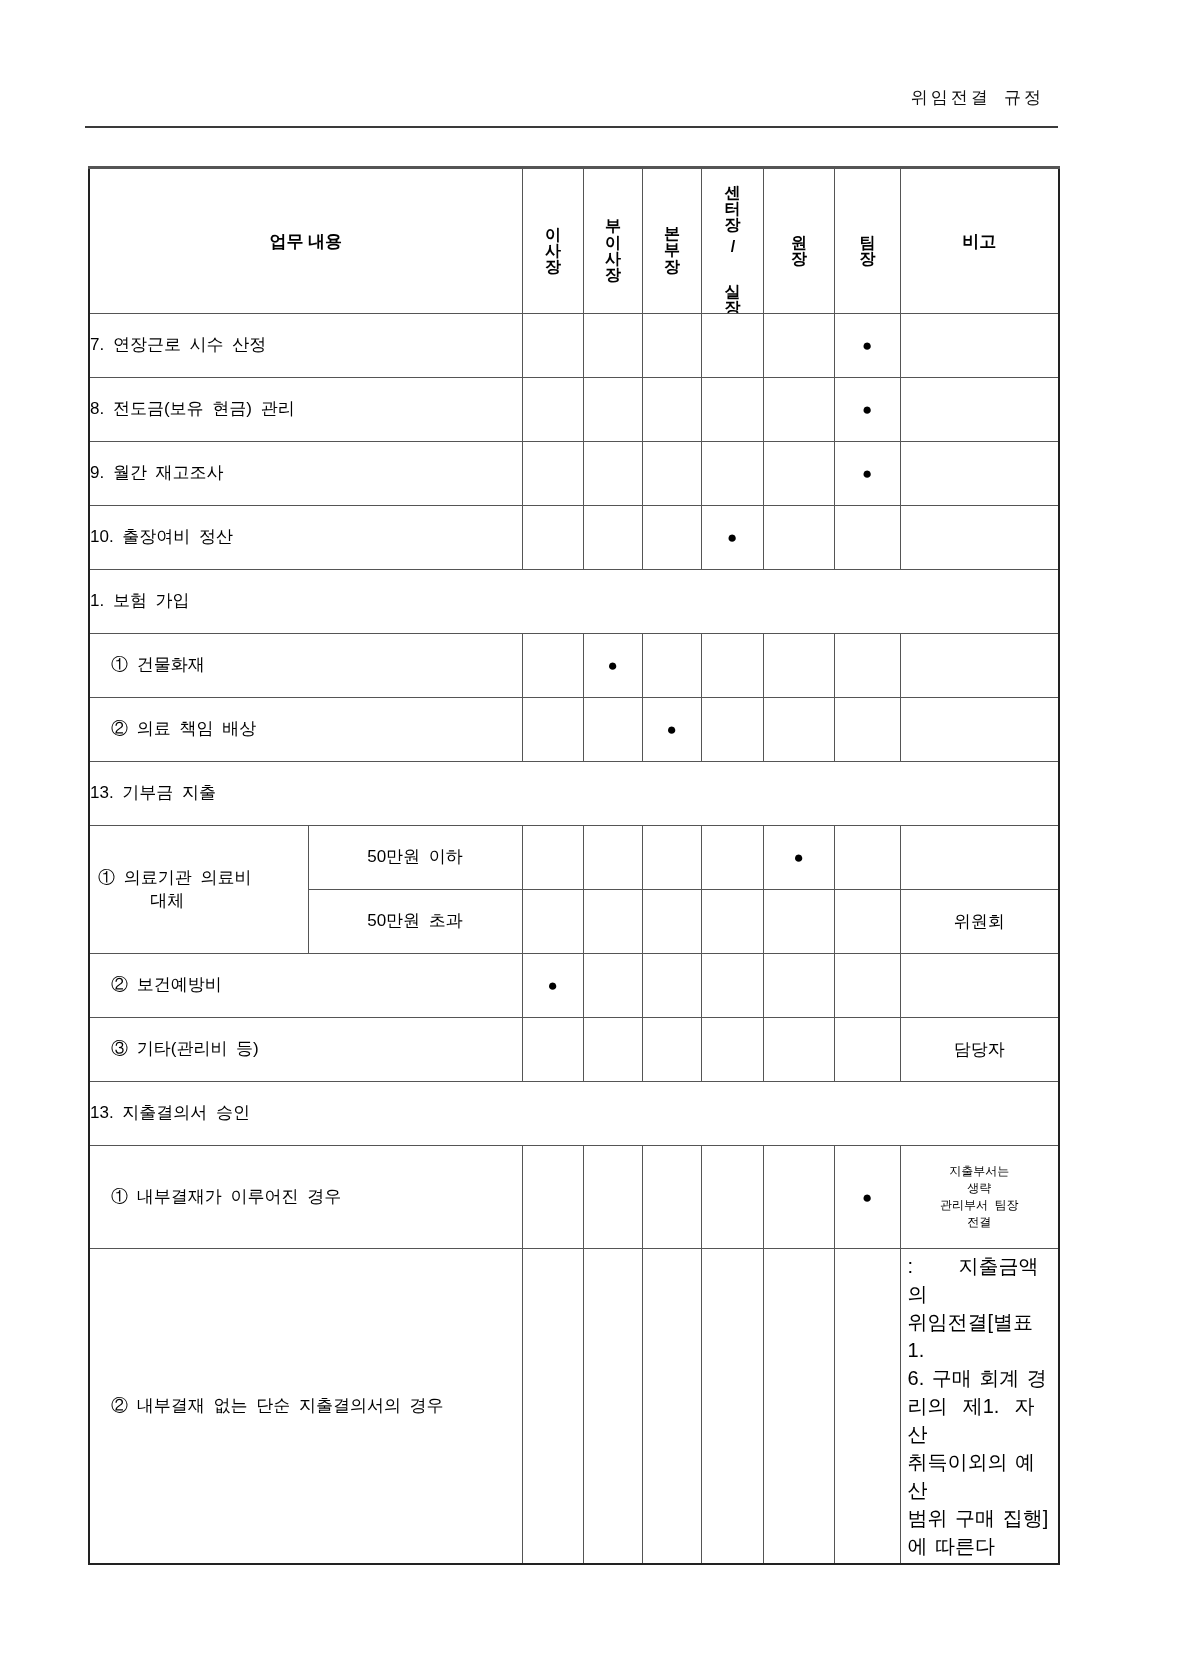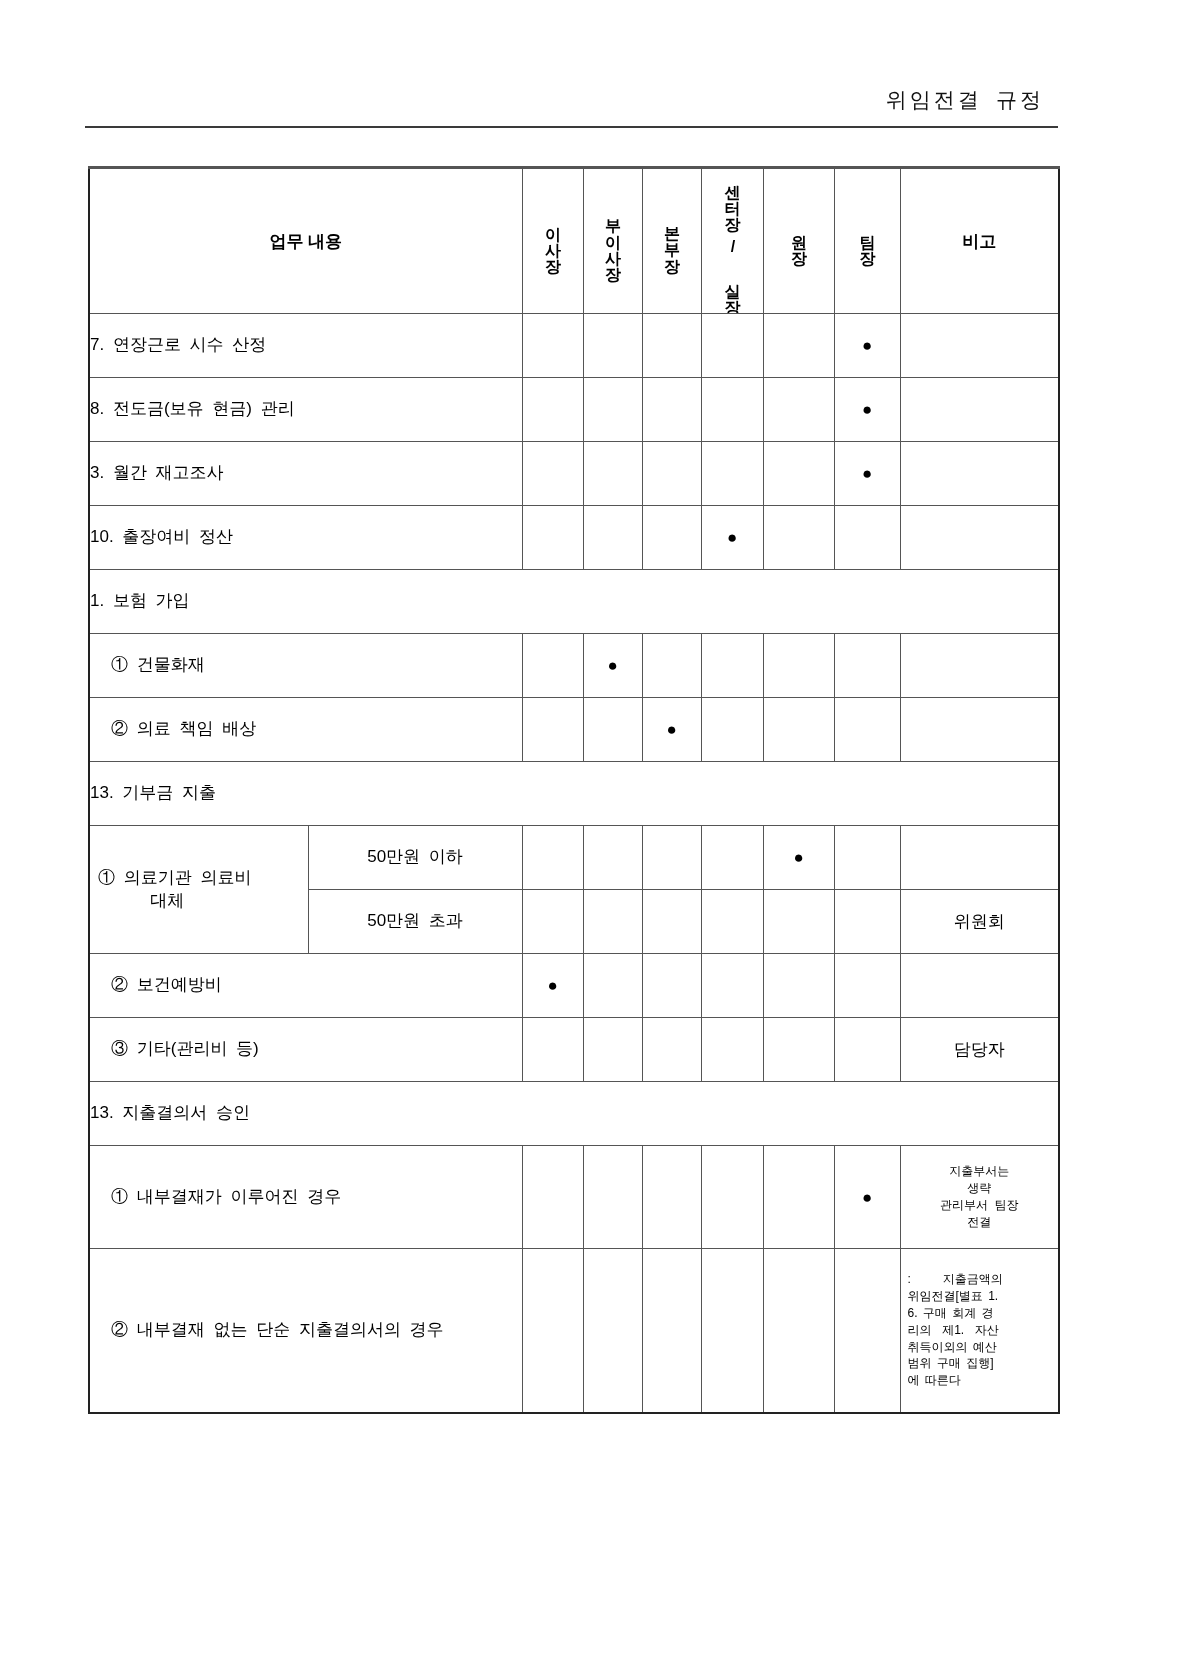--- a/index.html
+++ b/index.html
@@ -13,21 +13,21 @@
     height: 1680px;
     font-family: "Liberation Sans", sans-serif;
     color: #000;
     overflow: hidden;
   }
   .doc-title {
     position: absolute;
     top: 86px;
     right: 148px;
     font-family: "Liberation Serif", serif;
-    font-size: 21px;
+    font-size: 17px;
     letter-spacing: 3px;
     color: #111;
     word-spacing: 6px;
   }
   .head-rule {
     position: absolute;
     top: 126px;
     left: 85px;
     width: 973px;
     border-top: 2px solid #3a3a3a;
@@ -90,21 +90,21 @@
   }
   td.rmk.multi-c {
     white-space: pre-line;
     line-height: 1.42;
     font-size: 12px;
   }
   td.rmk.multi-l {
     text-align: left;
     white-space: pre-wrap;
     padding: 3px 5px 3px 7px;
-    font-size: 12px;
+    font-size: 20px;
     line-height: 1.4;
     word-spacing: 2px;
     margin-left: 17px;
   }
 </style>
 </head>
 <body>
 
 <div class="doc-title">위임전결 규정</div>
 <div class="head-rule"></div>
@@ -150,21 +150,21 @@
     <td class="mk"></td>
     <td class="mk"></td>
     <td class="mk"></td>
     <td class="mk"></td>
     <td class="mk"></td>
     <td class="mk">●</td>
     <td class="rmk"></td>
   </tr>
 
   <tr class="h-std">
-    <td class="lbl" colspan="2">3. 월간 재고조사</td>
+    <td class="lbl" colspan="2">9. 월간 재고조사</td>
     <td class="mk"></td>
     <td class="mk"></td>
     <td class="mk"></td>
     <td class="mk"></td>
     <td class="mk"></td>
     <td class="mk">●</td>
     <td class="rmk"></td>
   </tr>
 
   <tr class="h-std">

